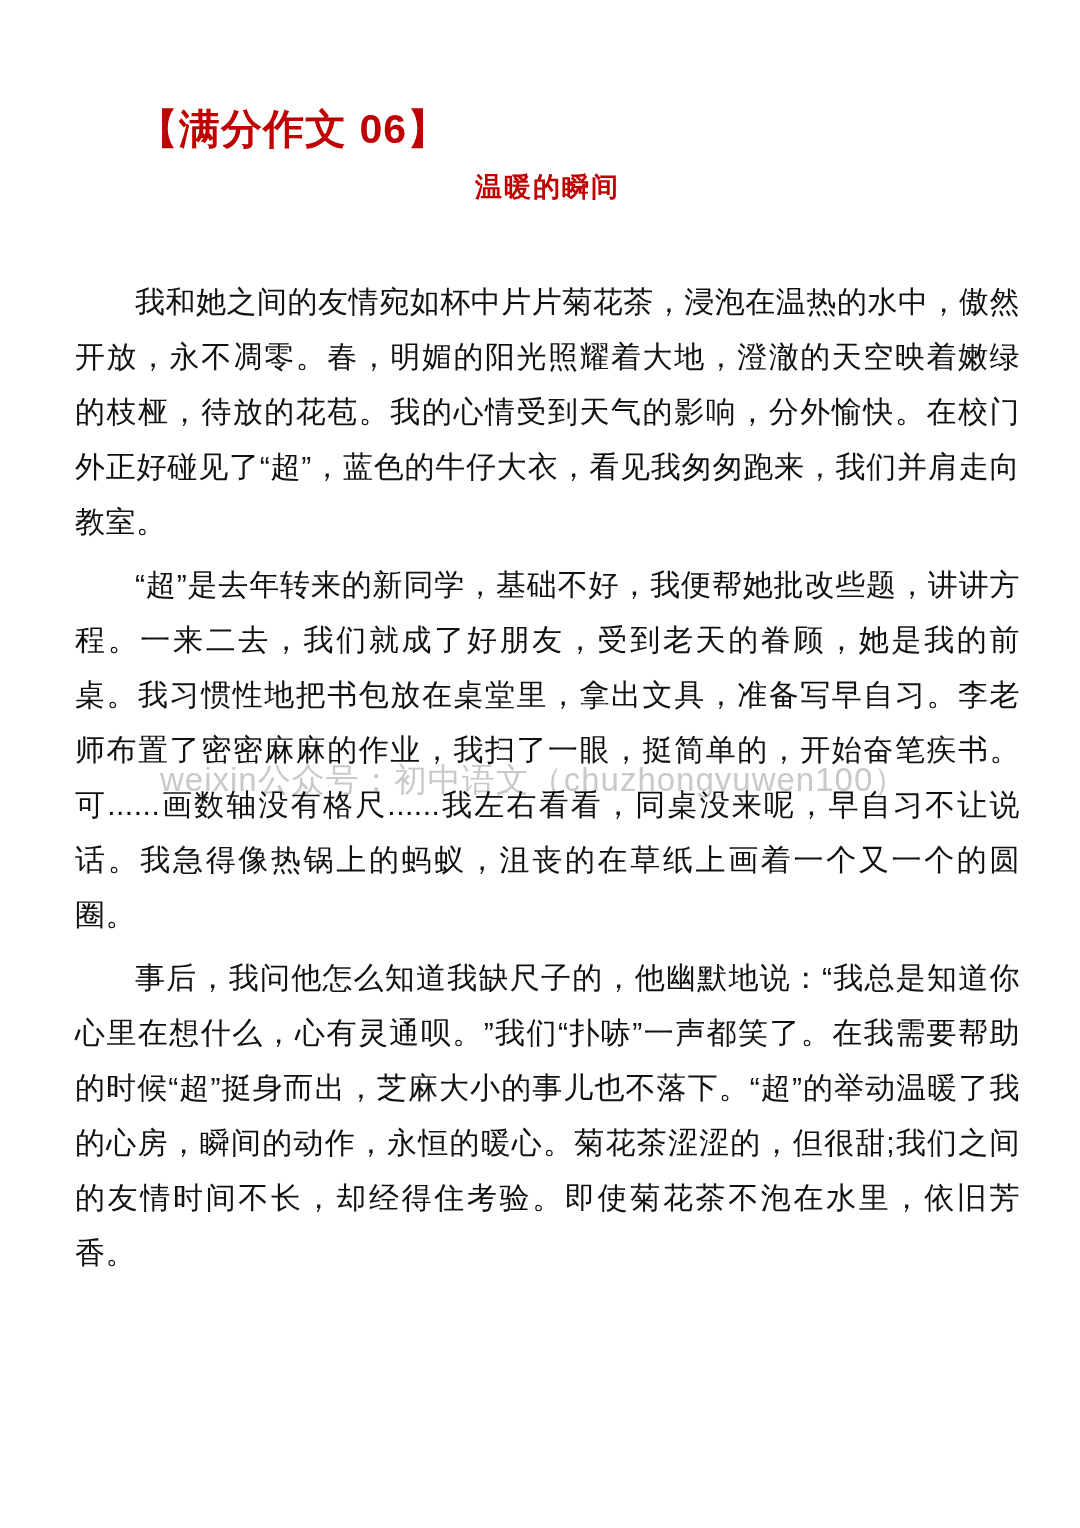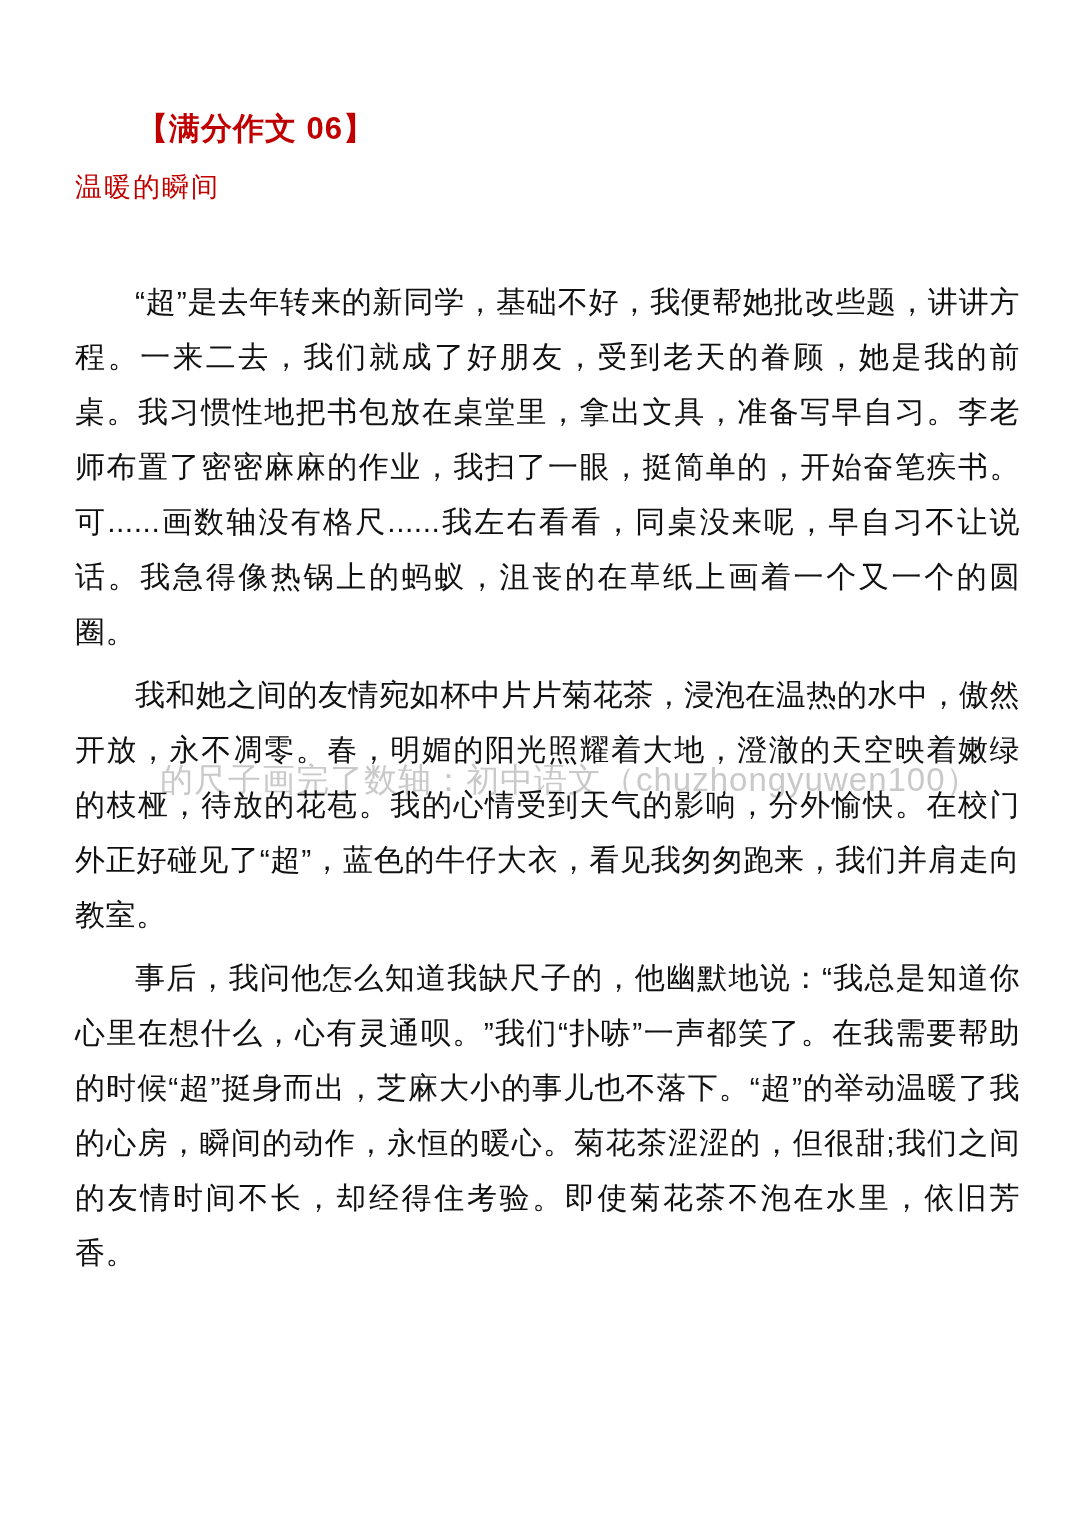--- a/index.html
+++ b/index.html
@@ -17,31 +17,31 @@
   .page {
     position: relative;
     width: 1080px;
     min-height: 1528px;
     background: var(--page-bg);
     padding: 112px 60px 40px 75px;
     overflow: hidden;
   }
   .section-label {
     color: var(--red);
-    font-size: 31px;
+    font-size: 41px;
     font-weight: bold;
     line-height: 34px;
     margin: 0 0 0 62px;
     letter-spacing: 1px;
   }
   .essay-title {
     color: var(--red);
     font-size: 27px;
-    font-weight: normal;
-    text-align: left;
+    font-weight: bold;
+    text-align: center;
     line-height: 30px;
     margin: 26px 0 72px 0;
     letter-spacing: 2px;
   }
   .essay-body {
     position: relative;
     z-index: 1;
   }
   .essay-body p {
     color: var(--body-text);
@@ -64,25 +64,25 @@
     white-space: nowrap;
     letter-spacing: 1px;
     user-select: none;
   }
 </style>
 </head>
 <body>
 
 <div class="page">
 
-  <div class="watermark">的尺子画完了数轴：初中语文（chuzhongyuwen100）</div>
+  <div class="watermark">weixin公众号：初中语文（chuzhongyuwen100）</div>
 
   <h2 class="section-label">【满分作文 06】</h2>
 
   <h1 class="essay-title">温暖的瞬间</h1>
 
   <div class="essay-body">
+    <p>我和她之间的友情宛如杯中片片菊花茶，浸泡在温热的水中，傲然开放，永不凋零。春，明媚的阳光照耀着大地，澄澈的天空映着嫩绿的枝桠，待放的花苞。我的心情受到天气的影响，分外愉快。在校门外正好碰见了“超”，蓝色的牛仔大衣，看见我匆匆跑来，我们并肩走向教室。</p>
     <p>“超”是去年转来的新同学，基础不好，我便帮她批改些题，讲讲方程。一来二去，我们就成了好朋友，受到老天的眷顾，她是我的前桌。我习惯性地把书包放在桌堂里，拿出文具，准备写早自习。李老师布置了密密麻麻的作业，我扫了一眼，挺简单的，开始奋笔疾书。可......画数轴没有格尺......我左右看看，同桌没来呢，早自习不让说话。我急得像热锅上的蚂蚁，沮丧的在草纸上画着一个又一个的圆圈。</p>
-    <p>我和她之间的友情宛如杯中片片菊花茶，浸泡在温热的水中，傲然开放，永不凋零。春，明媚的阳光照耀着大地，澄澈的天空映着嫩绿的枝桠，待放的花苞。我的心情受到天气的影响，分外愉快。在校门外正好碰见了“超”，蓝色的牛仔大衣，看见我匆匆跑来，我们并肩走向教室。</p>
     <p>事后，我问他怎么知道我缺尺子的，他幽默地说：“我总是知道你心里在想什么，心有灵通呗。”我们“扑哧”一声都笑了。在我需要帮助的时候“超”挺身而出，芝麻大小的事儿也不落下。“超”的举动温暖了我的心房，瞬间的动作，永恒的暖心。菊花茶涩涩的，但很甜;我们之间的友情时间不长，却经得住考验。即使菊花茶不泡在水里，依旧芳香。</p>
   </div>
 
 </div>
 
 </body></html>

